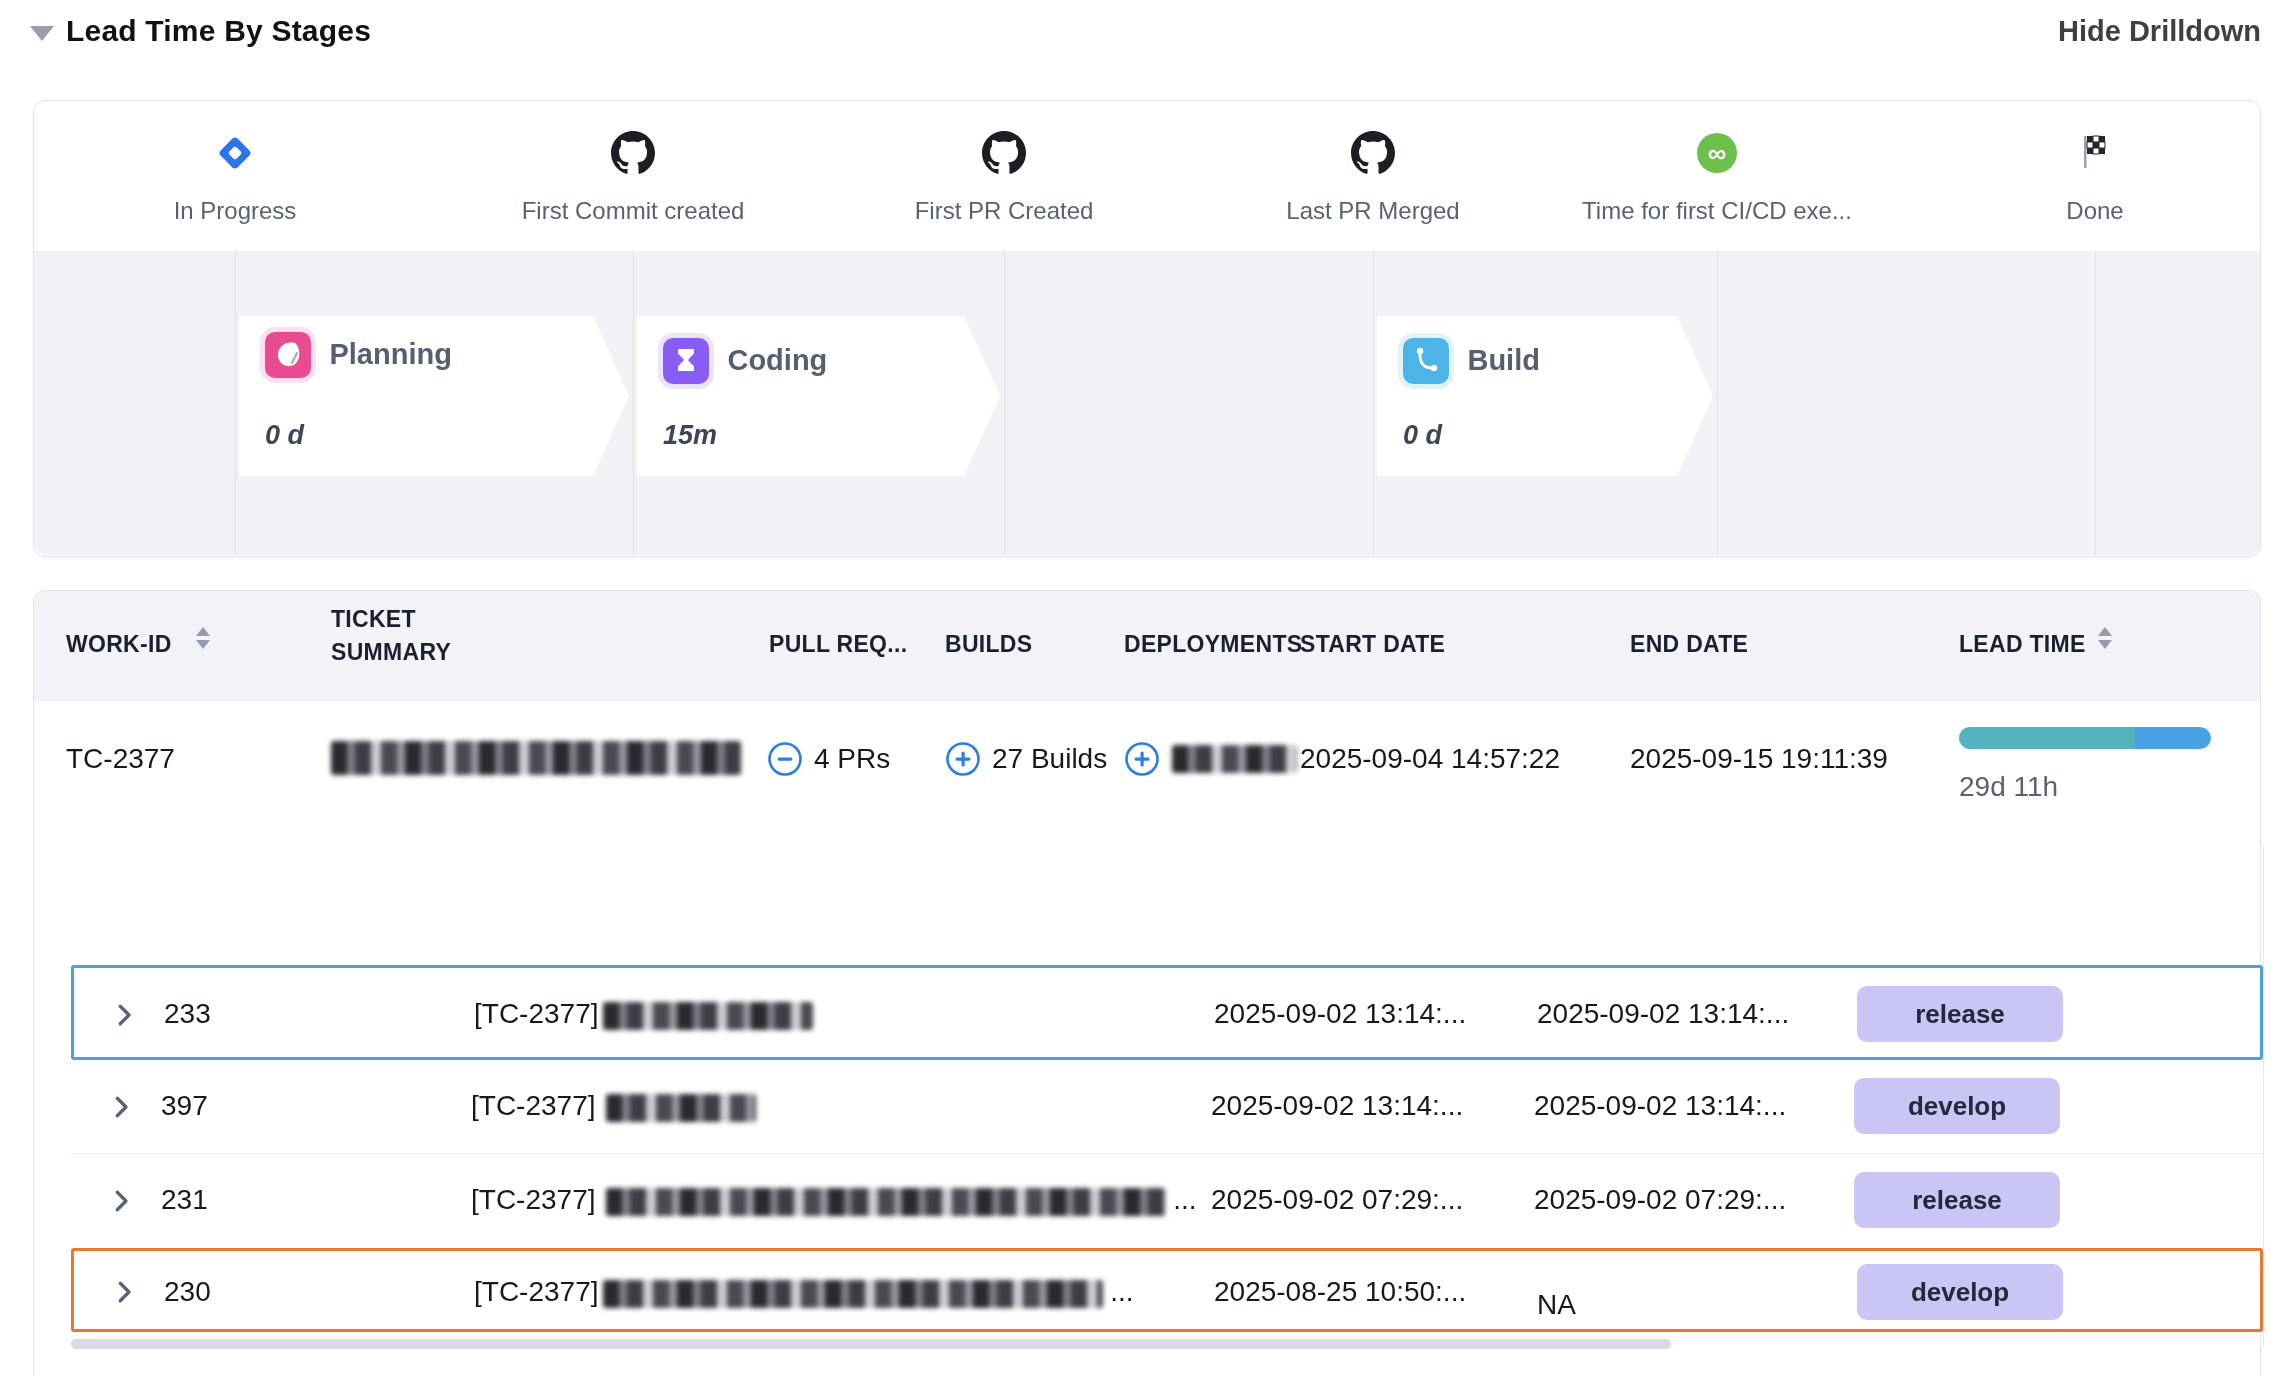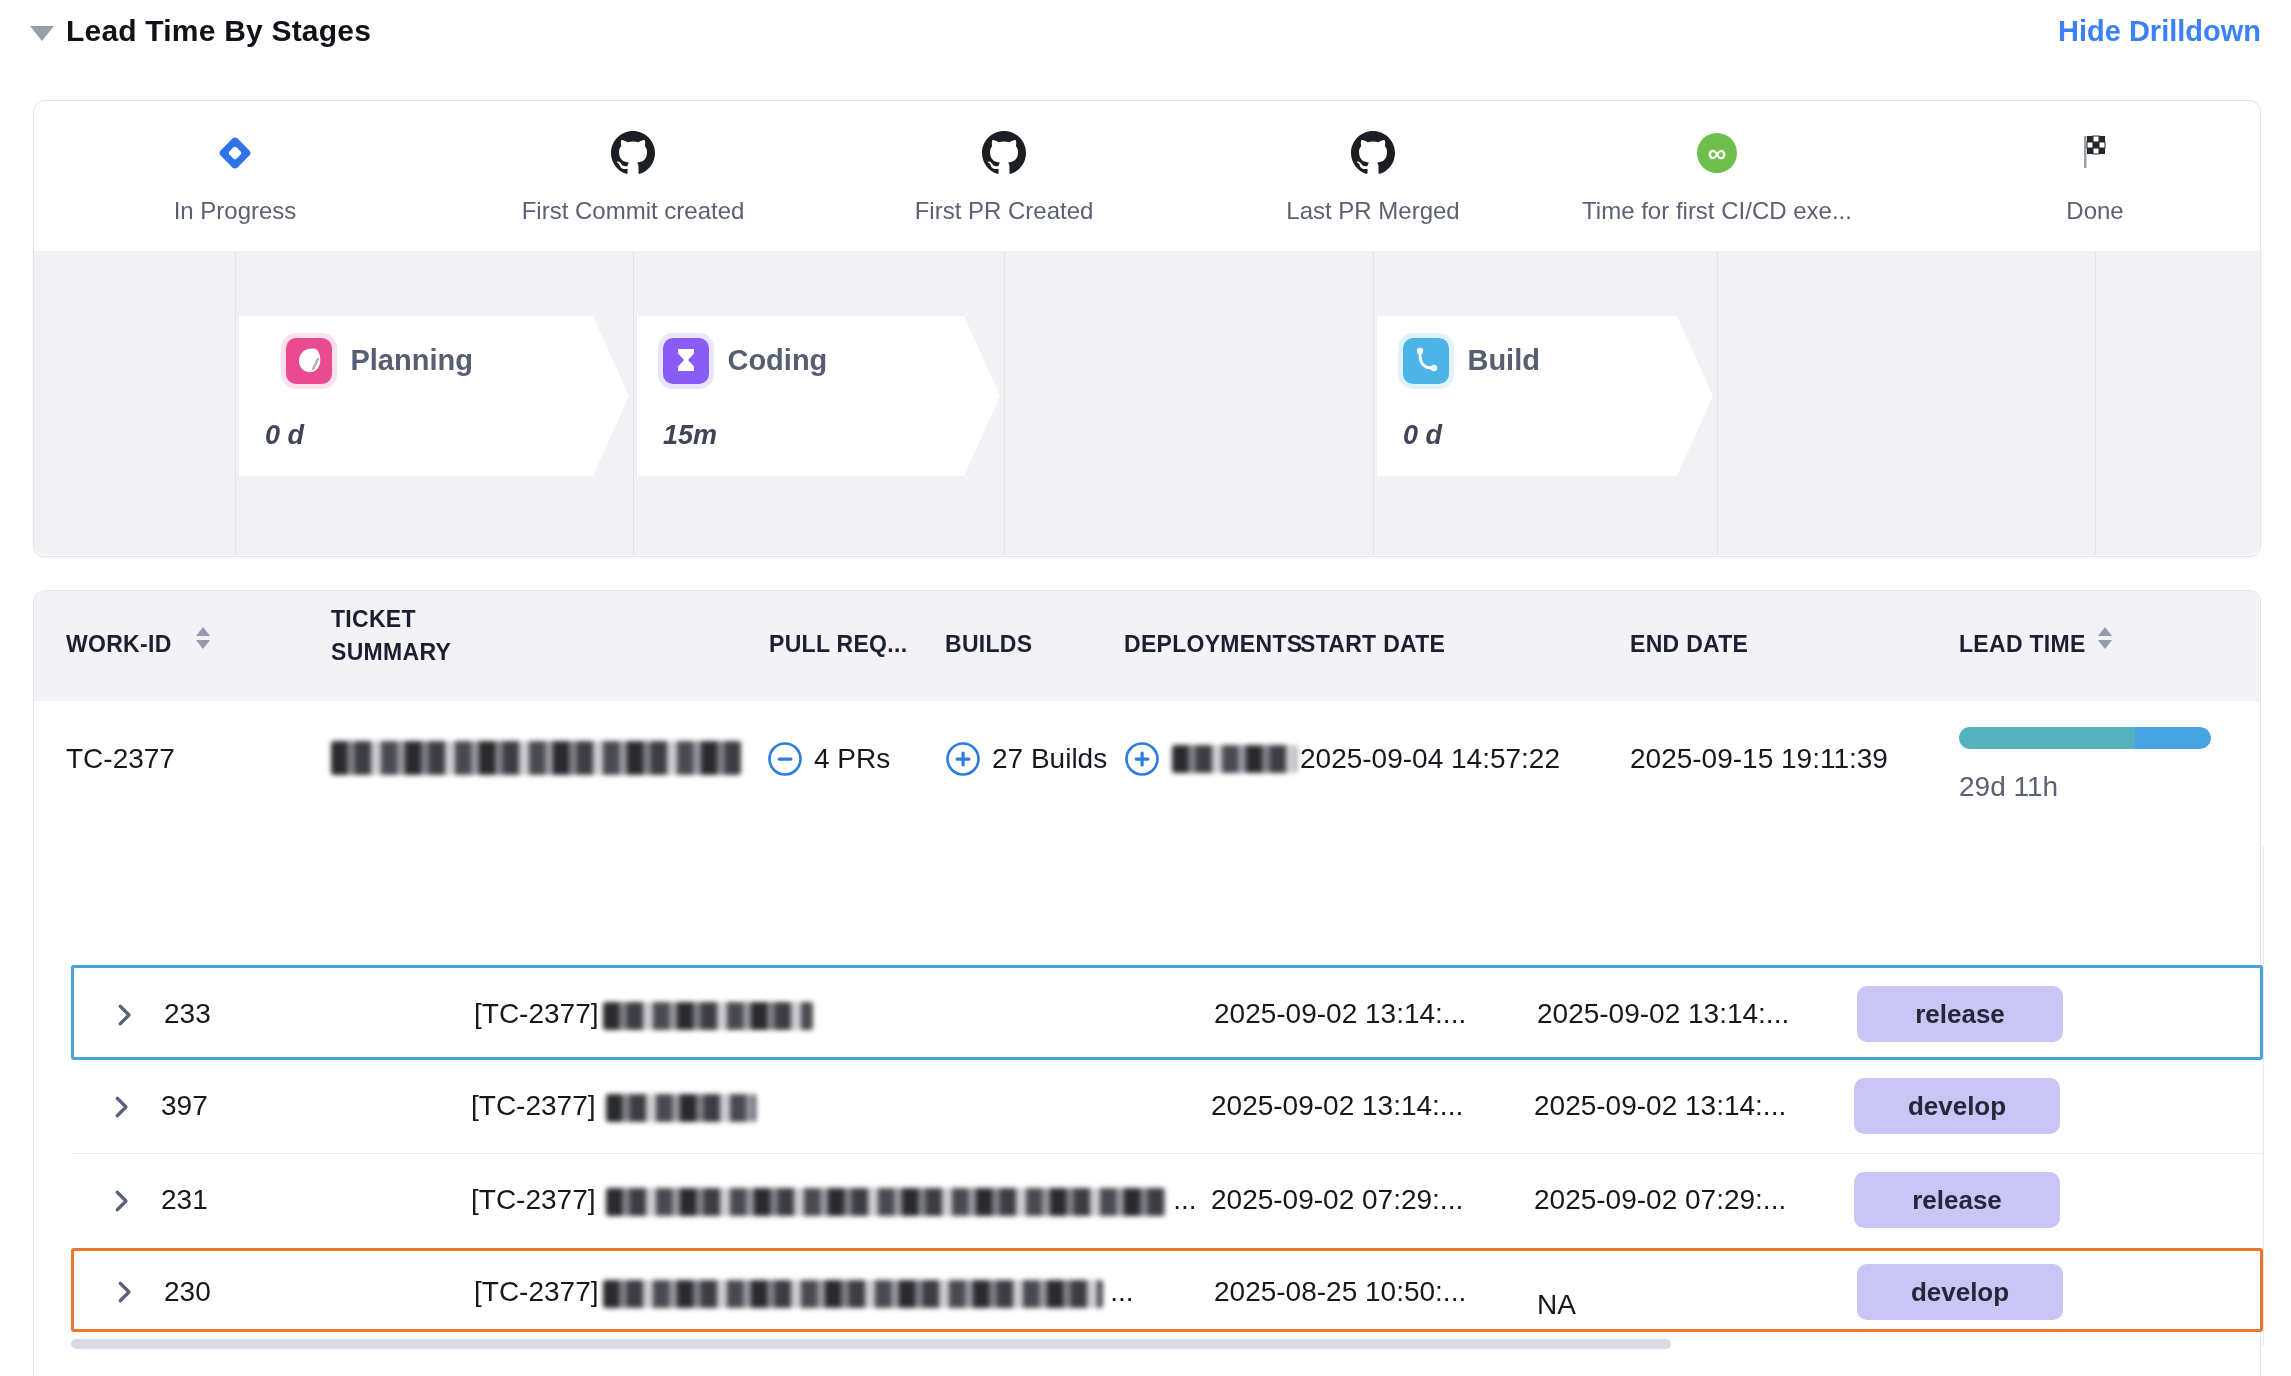--- a/index.html
+++ b/index.html
@@ -45,21 +45,21 @@
   .sep{height:1px;background:#ececf1;}
   .hthumb{height:10px;border-radius:5px;background:#dbd9e5;cursor:pointer;}
 </style>
 </head>
 <body>
 
 <div class="abs" style="left:30px;top:26px;">
   <div class="tri-down"></div>
 </div>
 <div class="abs page-title" style="left:66px;top:14px;">Lead Time By Stages</div>
-<div class="abs drill-link" style="right: 30px; top: 15px; color: #3b82f6;">Hide Drilldown</div>
+<div class="abs drill-link" style="right: 30px; top: 15px; color: #404040;">Hide Drilldown</div>
 
 <div class="abs card" style="left:33px;top:100px;width:2226px;height:455px;">
 
   <div class="abs" style="left:179px;top:30px;width:44px;height:44px;">
     <svg width="44" height="44" viewBox="0 0 44 44">
       <rect x="10" y="10" width="24" height="24" rx="4" transform="rotate(45 22 22)" fill="#2e74e8"></rect>
       <rect x="17" y="17" width="10" height="10" rx="2" transform="rotate(45 22 22)" fill="#ffffff"></rect>
     </svg>
   </div>
   <div class="abs" style="left:577px;top:30px;width:44px;height:44px;">
@@ -105,21 +105,21 @@
 
   <div class="abs band" style="left:0;top:150px;width:100%;height:304px;border-radius:0 0 12px 12px;">
     <div class="abs vline" style="left:201px;top:0;height:100%;"></div>
     <div class="abs vline" style="left:599px;top:0;height:100%;"></div>
     <div class="abs vline" style="left:970px;top:0;height:100%;"></div>
     <div class="abs vline" style="left:1339px;top:0;height:100%;"></div>
     <div class="abs vline" style="left:1683px;top:0;height:100%;"></div>
     <div class="abs vline" style="left:2061px;top:0;height:100%;"></div>
 
     <div class="abs stage-card" style="left:205px;top:65px;width:390px;height:160px;">
-      <div class="abs" style="left:26px;top:22px;margin-left:21px;">
+      <div class="abs" style="left:26px;top:16px;">
         <span class="stage-icon" style="background: rgb(232, 75, 143); box-shadow: rgba(232, 75, 143, 0.17) 0px 0px 0px 5px;">
           <svg width="46" height="46" viewBox="0 0 46 46">
             <path fill="#fff" d="M30 11c-9-2-17 3-17 12 0 6 4 10 9 11 6 1 11-3 12-9 1-6-1-12-4-14z"></path>
             <path d="M27 31l5-10" stroke="rgba(0,0,0,.3)" stroke-width="2.5" stroke-linecap="round" fill="none"></path>
           </svg>
         </span>
         <span class="stage-name" style="vertical-align:14px;margin-left:14px;">Planning</span>
       </div>
       <div class="abs stage-dur" style="left:26px;top:104px;">0 d</div>
     </div>

